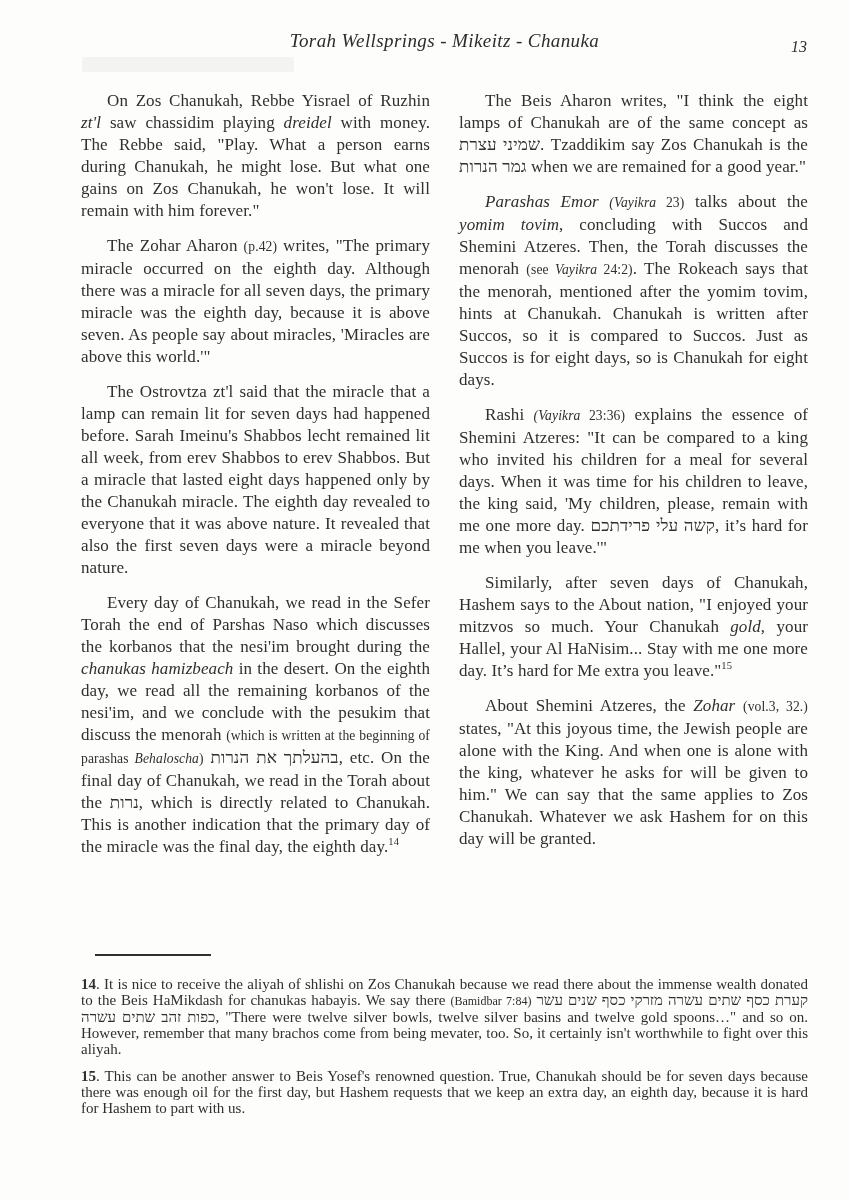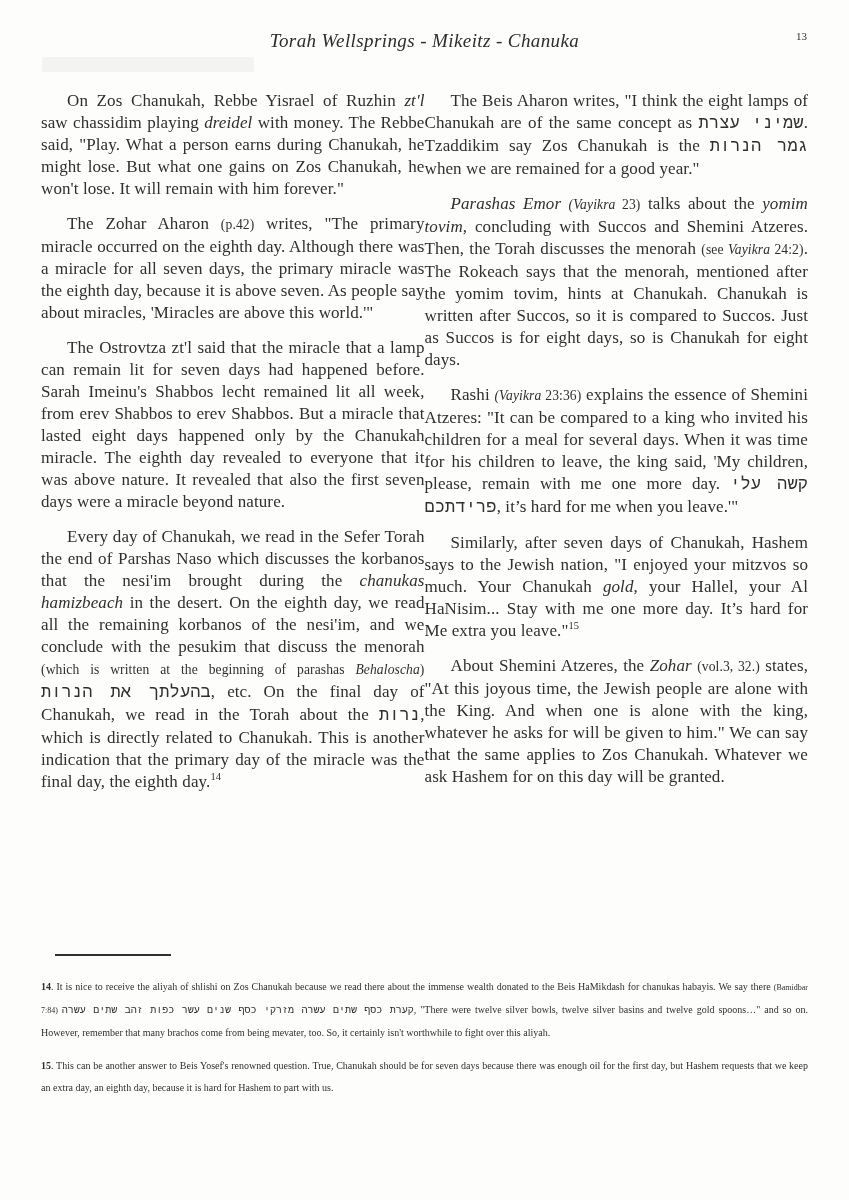--- a/index.html
+++ b/index.html
@@ -7,83 +7,86 @@
   .page {
     position: relative;
     width: 849px;
     height: 1200px;
     margin: 0 auto;
     background: #fdfdfc;
     color: #2f2f2f;
     font-family: "Liberation Serif", "DejaVu Serif", serif;
     overflow: hidden;
     box-sizing: border-box;
+    padding-left: 40px;
   }
   header.pagehead {
     position: relative;
     padding-top: 30px;
     height: 44px;
   }
   .title {
     text-align: center;
     font-style: italic;
     font-size: 19px;
     letter-spacing: 0.4px;
     color: #2c2c2c;
   }
   .pageno {
     position: absolute;
-    top: 30px;
+    top: 38px;
     right: 42px;
-    font-size: 11px;
+    font-style: italic;
+    font-size: 16px;
   }
   .smudge {
     position: absolute;
     left: 42px;
     top: 57px;
     width: 212px;
     height: 15px;
     background: #ebebe8;
     opacity: 0.55;
     border-radius: 2px;
   }
   main.content {
     display: flex;
+    gap: 29px;
     padding: 0 41px;
     margin-top: 16px;
     min-height: 852px;
     box-sizing: border-box;
   }
   .col {
     flex: 1;
     text-align: justify;
     font-size: 17px;
     line-height: 22px;
     letter-spacing: 0.1px;
   }
   .col .para { margin: 0 0 13px 0; text-indent: 26px; }
   footer.fnarea { padding: 0 41px; }
   .footnote-rule {
     width: 116px;
     border-top: 2px solid #2f2f2f;
     margin: 12px 0 20px 14px;
   }
   .fn {
-    font-size: 10px;
-    line-height: 22px;
+    font-size: 15px;
+    line-height: 16px;
     text-align: justify;
   }
   .fn .para { margin: 0 0 11px 0; text-indent: 0; }
   .seg-i { font-style: italic; }
   .seg-b { font-weight: bold; }
   .seg-small { font-size: 0.8em; }
   .seg-heb {
     direction: rtl;
     unicode-bidi: embed;
-    font-family: Liberation Mono, monospace;
+    font-family: Liberation Serif, serif;
   }
   sup { font-size: 0.62em; vertical-align: super; line-height: 0; }
 </style>
 </head>
 <body>
 
 <div class="page">
   <header class="pagehead">
     <div class="title">Torah Wellsprings - Mikeitz - Chanuka</div>
     <div class="pageno">13</div>
@@ -94,21 +97,21 @@
     <div class="col">
         <p class="para"><span>On Zos Chanukah, Rebbe Yisrael of Ruzhin </span><span class="seg-i">zt'l</span><span> saw chassidim playing </span><span class="seg-i">dreidel</span><span> with money. The Rebbe said, "Play. What a person earns during Chanukah, he might lose. But what one gains on Zos Chanukah, he won't lose. It will remain with him forever."</span></p>
         <p class="para"><span>The Zohar Aharon </span><span class="seg-small">(p.42)</span><span> writes, "The primary miracle occurred on the eighth day. Although there was a miracle for all seven days, the primary miracle was the eighth day, because it is above seven. As people say about miracles, 'Miracles are above this world.'"</span></p>
         <p class="para"><span>The Ostrovtza zt'l said that the miracle that a lamp can remain lit for seven days had happened before. Sarah Imeinu's Shabbos lecht remained lit all week, from erev Shabbos to erev Shabbos. But a miracle that lasted eight days happened only by the Chanukah miracle. The eighth day revealed to everyone that it was above nature. It revealed that also the first seven days were a miracle beyond nature.</span></p>
         <p class="para"><span>Every day of Chanukah, we read in the Sefer Torah the end of Parshas Naso which discusses the korbanos that the nesi'im brought during the </span><span class="seg-i">chanukas hamizbeach</span><span> in the desert. On the eighth day, we read all the remaining korbanos of the nesi'im, and we conclude with the pesukim that discuss the menorah </span><span class="seg-small">(which is written at the beginning of parashas </span><span class="seg-small seg-i">Behaloscha</span><span class="seg-small">)</span><span> </span><span class="seg-heb">בהעלתך את הנרות</span><span>, etc. On the final day of Chanukah, we read in the Torah about the </span><span class="seg-heb">נרות</span><span>, which is directly related to Chanukah. This is another indication that the primary day of the miracle was the final day, the eighth day.</span><sup class="seg-sup">14</sup></p>
       </div>
     <div class="col">
         <p class="para"><span>The Beis Aharon writes, "I think the eight lamps of Chanukah are of the same concept as </span><span class="seg-heb">שמיני עצרת</span><span>. Tzaddikim say Zos Chanukah is the </span><span class="seg-heb">גמר הנרות</span><span> when we are remained for a good year."</span></p>
         <p class="para"><span class="seg-i">Parashas Emor</span><span> </span><span class="seg-small seg-i">(Vayikra</span><span class="seg-small"> 23)</span><span> talks about the </span><span class="seg-i">yomim tovim</span><span>, concluding with Succos and Shemini Atzeres. Then, the Torah discusses the menorah </span><span class="seg-small">(see </span><span class="seg-small seg-i">Vayikra</span><span class="seg-small"> 24:2)</span><span>. The Rokeach says that the menorah, mentioned after the yomim tovim, hints at Chanukah. Chanukah is written after Succos, so it is compared to Succos. Just as Succos is for eight days, so is Chanukah for eight days.</span></p>
         <p class="para"><span>Rashi </span><span class="seg-small seg-i">(Vayikra</span><span class="seg-small"> 23:36)</span><span> explains the essence of Shemini Atzeres: "It can be compared to a king who invited his children for a meal for several days. When it was time for his children to leave, the king said, 'My children, please, remain with me one more day. </span><span class="seg-heb">קשה עלי פרידתכם</span><span>, it’s hard for me when you leave.'"</span></p>
-        <p class="para"><span>Similarly, after seven days of Chanukah, Hashem says to the Jewish nation, "I enjoyed your mitzvos so much. Your Chanukah </span><span class="seg-i">gold</span><span>, your Hallel, your Al HaNisim... Stay with me one more day. It’s hard for Me extra you leave."</span><sup class="seg-sup">15</sup></p>
+        <p class="para"><span>Similarly, after seven days of Chanukah, Hashem says to the About nation, "I enjoyed your mitzvos so much. Your Chanukah </span><span class="seg-i">gold</span><span>, your Hallel, your Al HaNisim... Stay with me one more day. It’s hard for Me extra you leave."</span><sup class="seg-sup">15</sup></p>
         <p class="para"><span>About Shemini Atzeres, the </span><span class="seg-i">Zohar</span><span> </span><span class="seg-small">(vol.3, 32.)</span><span> states, "At this joyous time, the Jewish people are alone with the King. And when one is alone with the king, whatever he asks for will be given to him." We can say that the same applies to Zos Chanukah. Whatever we ask Hashem for on this day will be granted.</span></p>
       </div>
   </main>
 
   <footer class="fnarea">
     <div class="footnote-rule"></div>
     <div class="fn">
         <p class="para"><span class="seg-b">14</span><span>. It is nice to receive the aliyah of shlishi on Zos Chanukah because we read there about the immense wealth donated to the Beis HaMikdash for chanukas habayis. We say there </span><span class="seg-small">(Bamidbar 7:84)</span><span> </span><span class="seg-heb">קערת כסף שתים עשרה מזרקי כסף שנים עשר כפות זהב שתים עשרה</span><span>, "There were twelve silver bowls, twelve silver basins and twelve gold spoons…" and so on. However, remember that many brachos come from being mevater, too. So, it certainly isn't worthwhile to fight over this aliyah.</span></p>
         <p class="para"><span class="seg-b">15</span><span>. This can be another answer to Beis Yosef's renowned question. True, Chanukah should be for seven days because there was enough oil for the first day, but Hashem requests that we keep an extra day, an eighth day, because it is hard for Hashem to part with us.</span></p>
       </div>

